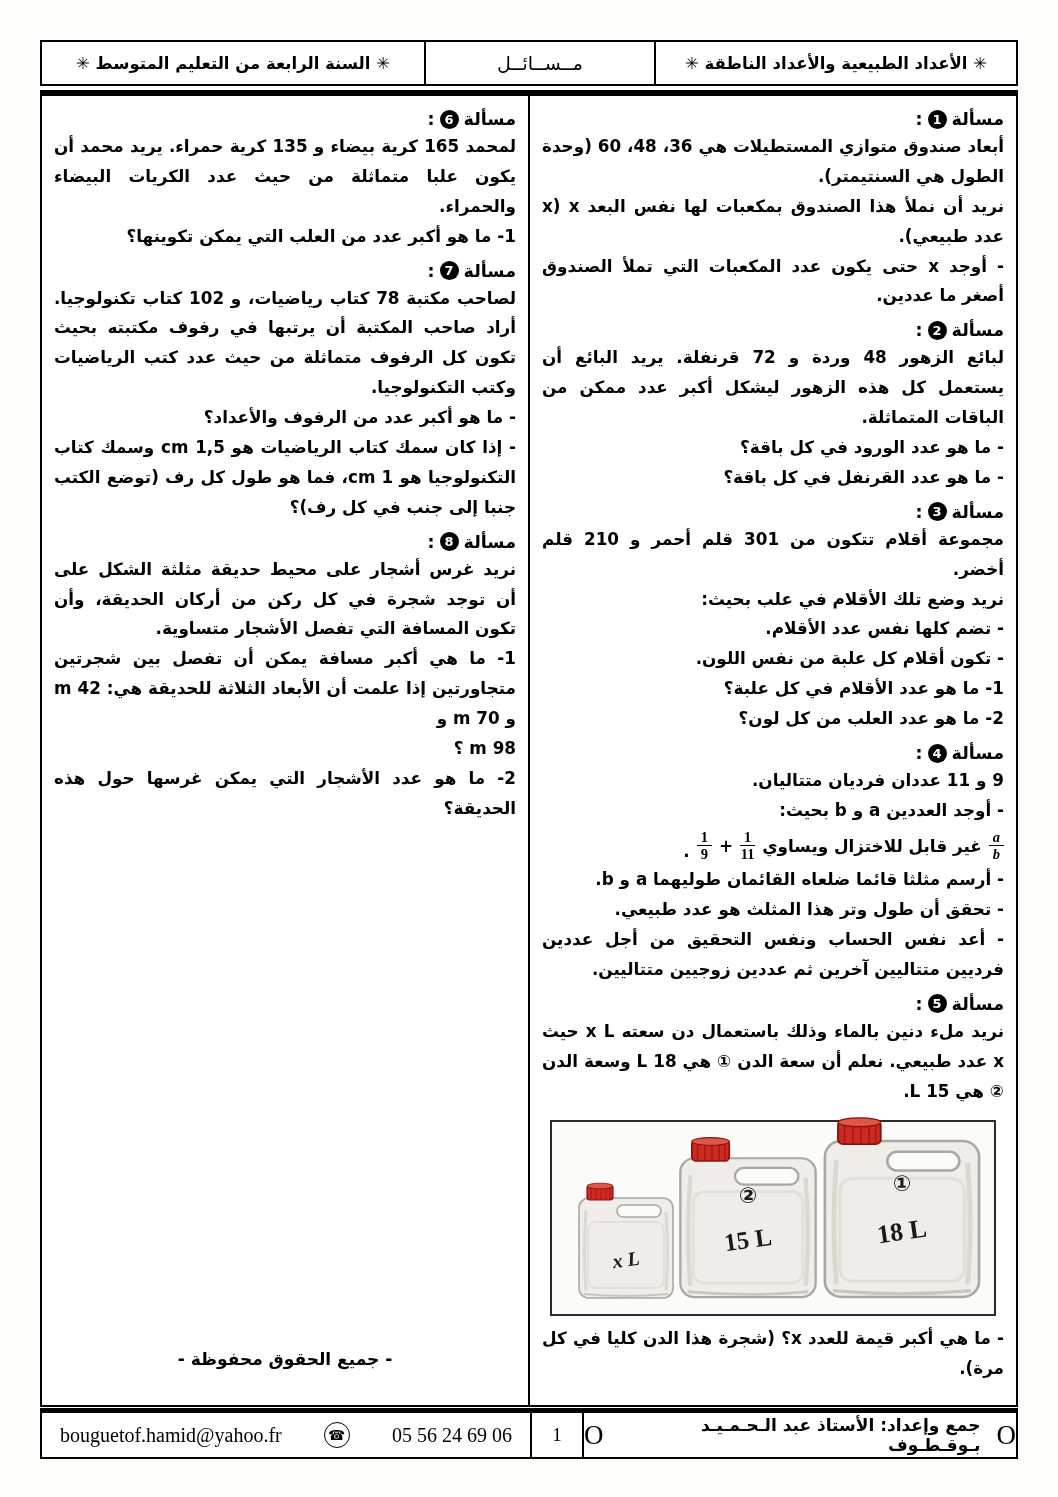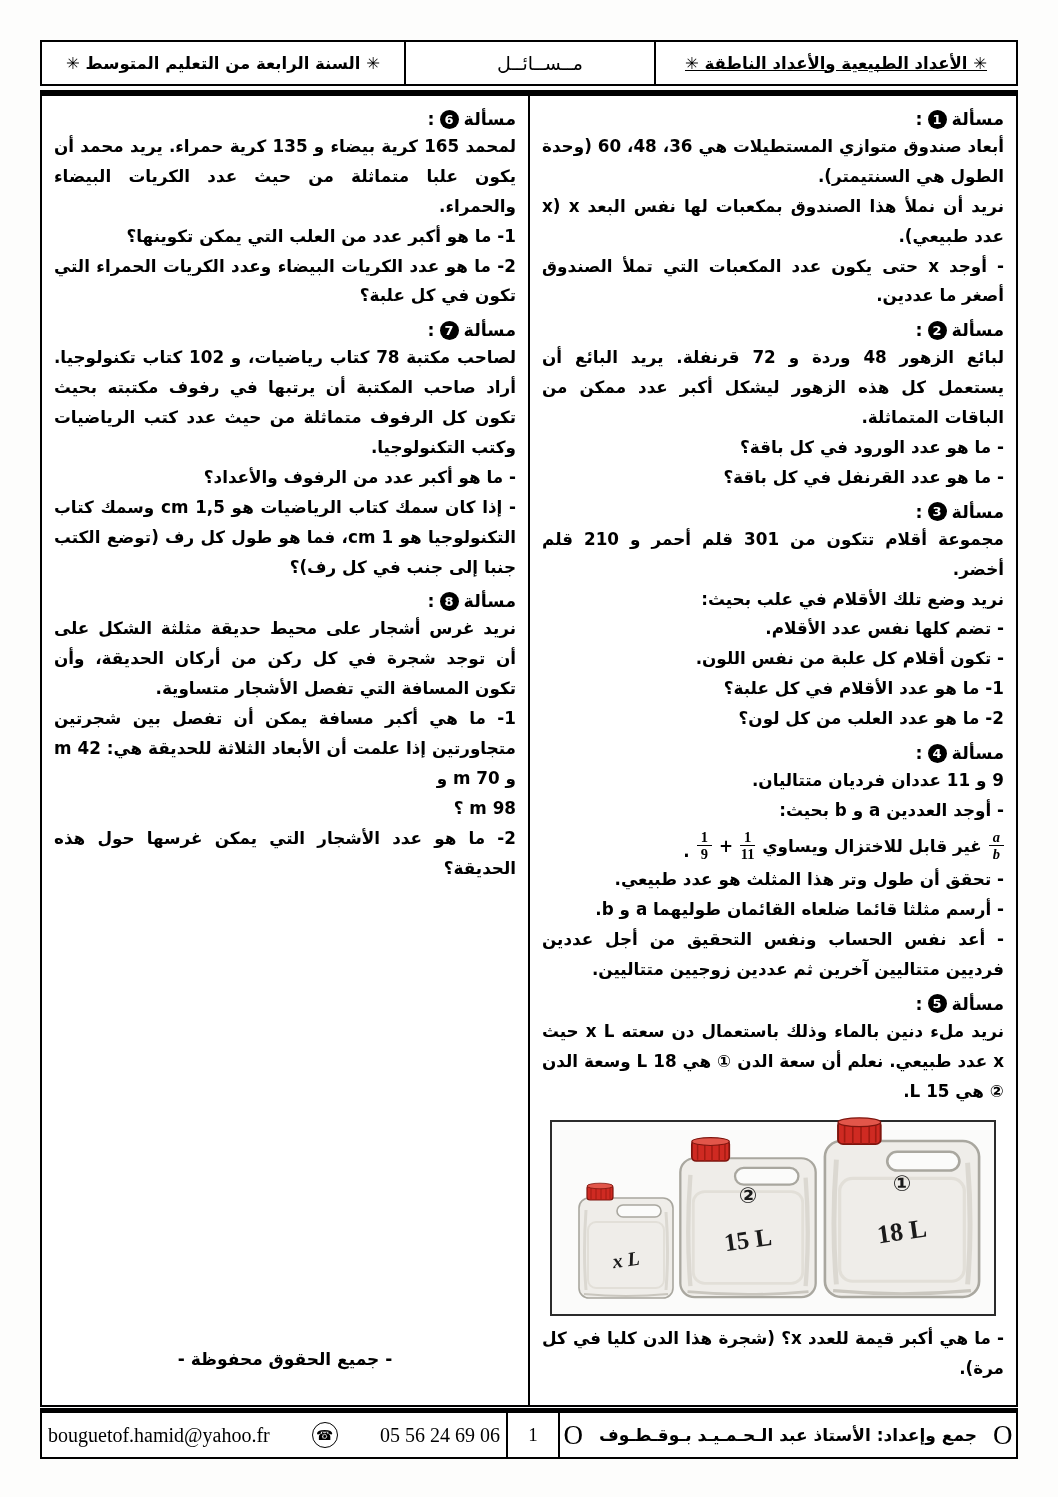--- a/index.html
+++ b/index.html
@@ -5,23 +5,23 @@
   html,body{margin:0;padding:0;}
   body{width:1058px;height:1497px;background:#ffffff;}
   .sheet{position:relative;width:1058px;height:1497px;background:#fdfdfc;color:#000;
          font-family:"DejaVu Sans",sans-serif;overflow:hidden;}
 
   
   .hdr{position:absolute;top:40px;left:40px;right:40px;height:42px;display:flex;direction:rtl;
        border:2px solid #000;background:#fff;}
   .hdr-cell{display:flex;align-items:center;justify-content:center;font-weight:bold;font-size:16.5px;
             white-space:nowrap;}
-  .hdr-subject{flex:0 0 360px;text-decoration:underline;}
+  .hdr-subject{flex:0 0 360px;}
   .hdr-doctype{flex:0 0 228px;border-right:2px solid #000;border-left:2px solid #000;
-               font-weight:normal;font-size:19px;padding-left:20px;}
+               font-weight:normal;font-size:19px;}
   .hdr-level{flex:1 1 auto;}
 
   
   .content{position:absolute;top:90px;left:40px;right:40px;bottom:90px;border:2px solid #000;
            border-top:6px solid #000;display:flex;direction:rtl;background:#fff;}
   .col{flex:1 1 0;padding:4px 12px 8px;overflow:hidden;direction:rtl;}
   .col-a{border-left:2px solid #000;}
   .col-b{display:flex;flex-direction:column;}
 
   .ptitle{display:flex;direction:rtl;align-items:center;gap:5px;font-weight:bold;font-size:17.5px;
@@ -65,21 +65,21 @@
   .ftr{position:absolute;bottom:38px;left:40px;right:40px;height:44px;display:flex;direction:rtl;
        border:2px solid #000;border-top:5px solid #000;background:#fff;}
   .ftr-credit{flex:1 1 auto;display:flex;direction:rtl;align-items:center;justify-content:center;
               gap:16px;font-weight:bold;font-size:17px;}
   .orn{font-family:"Liberation Serif","DejaVu Serif",serif;font-weight:normal;font-size:27px;
        line-height:1;}
   .ftr-page{flex:0 0 50px;display:flex;align-items:center;justify-content:center;
             border-right:2px solid #000;border-left:2px solid #000;
             font-family:"Liberation Serif","DejaVu Serif",serif;font-size:19px;}
   .ftr-contact{flex:0 0 452px;direction:ltr;display:flex;align-items:center;
-               justify-content:space-between;padding:0 6px;
+               justify-content:space-between;padding:0 18px;
                font-family:"Liberation Serif","DejaVu Serif",serif;font-size:20px;}
   .phone-badge{display:inline-flex;width:24px;height:24px;border:1.6px solid #000;border-radius:50%;
                align-items:center;justify-content:center;font-size:14px;
                font-family:"DejaVu Sans",sans-serif;}
 </style>
 </head>
 <body>
 
 <div class="sheet">
 
@@ -147,22 +147,22 @@
             <span class="num">1</span>
             <span>11</span>
           </span>
           <span>+</span>
           <span class="frac">
             <span class="num">1</span>
             <span>9</span>
           </span>
           <span class="frac-period">.</span>
         </div>
+        <div class="pline">- أرسم مثلثا قائما ضلعاه القائمان طوليهما a و b.</div>
         <div class="pline">- تحقق أن طول وتر هذا المثلث هو عدد طبيعي.</div>
-        <div class="pline">- أرسم مثلثا قائما ضلعاه القائمان طوليهما a و b.</div>
         <div class="pline">- أعد نفس الحساب ونفس التحقيق من أجل عددين فرديين متتاليين آخرين ثم عددين زوجيين متتاليين.</div>
       </div>
 
       <div>
         <div class="ptitle">
           <span>مسألة</span>
           <span class="pnum">5</span>
           <span>:</span>
         </div>
         <div class="pline">نريد ملء دنين بالماء وذلك باستعمال دن سعته x L حيث x عدد طبيعي. نعلم أن سعة الدن ① هي 18 L وسعة الدن ② هي 15 L.</div>
@@ -223,21 +223,20 @@
     <div class="col col-b">
 
       <div>
         <div class="ptitle">
           <span>مسألة</span>
           <span class="pnum">6</span>
           <span>:</span>
         </div>
         <div class="pline">لمحمد 165 كرية بيضاء و 135 كرية حمراء. يريد محمد أن يكون علبا متماثلة من حيث عدد الكريات البيضاء والحمراء.</div>
         <div class="pline">1- ما هو أكبر عدد من العلب التي يمكن تكوينها؟</div>
-        <div class="pline">2- ما هو عدد الكريات البيضاء وعدد الكريات الحمراء التي تكون في كل علبة؟</div>
       </div>
 
       <div>
         <div class="ptitle">
           <span>مسألة</span>
           <span class="pnum">7</span>
           <span>:</span>
         </div>
         <div class="pline">لصاحب مكتبة 78 كتاب رياضيات، و 102 كتاب تكنولوجيا. أراد صاحب المكتبة أن يرتبها في رفوف مكتبته بحيث تكون كل الرفوف متماثلة من حيث عدد كتب الرياضيات وكتب التكنولوجيا.</div>
         <div class="pline">- ما هو أكبر عدد من الرفوف والأعداد؟</div>

